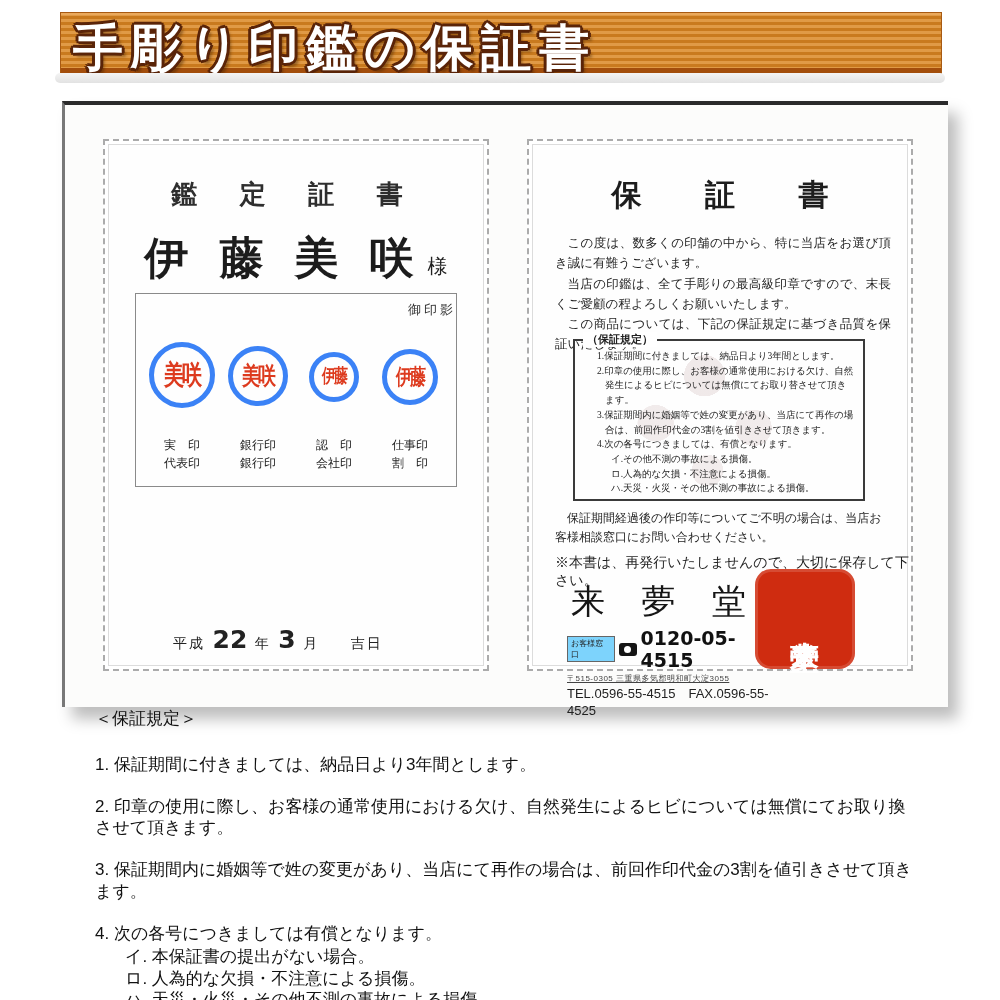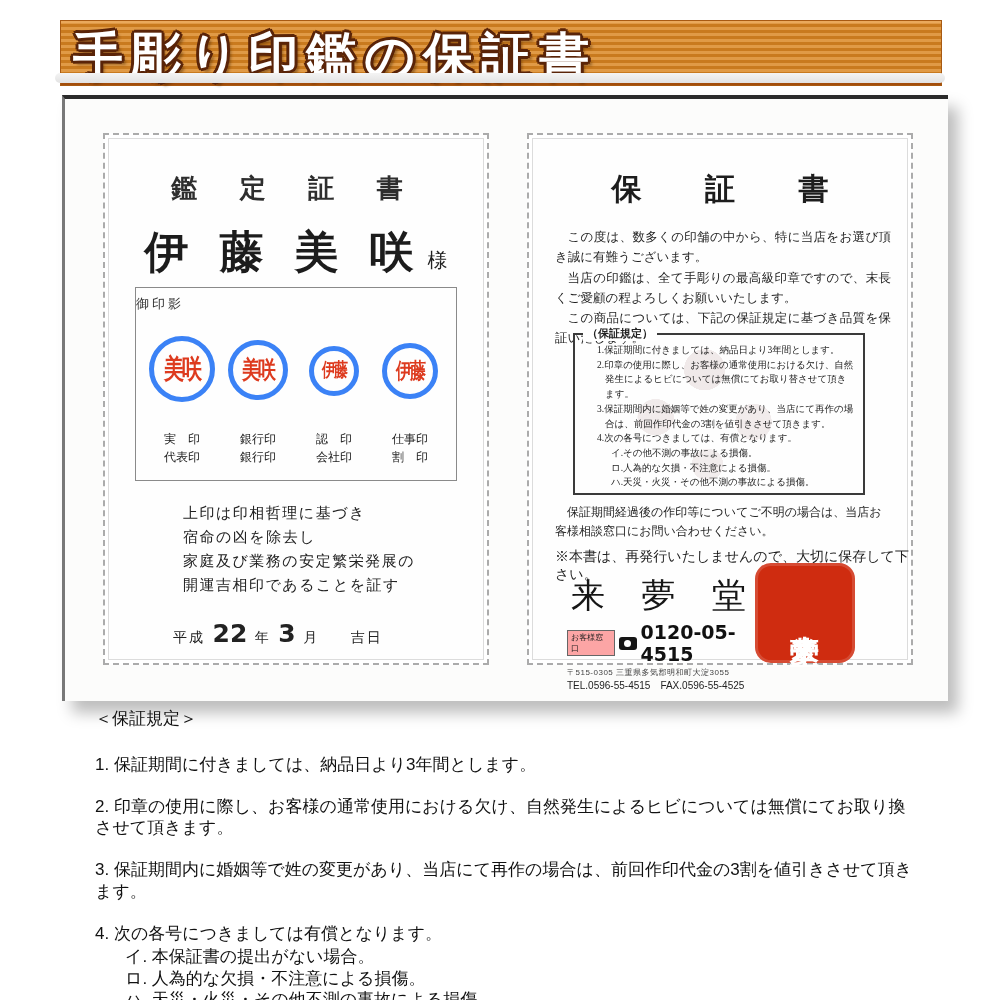--- a/index.html
+++ b/index.html
@@ -1,49 +1,49 @@
 <!DOCTYPE html>
 <html><head>
 <meta charset="utf-8">
 <style>
   html,body{margin:0;padding:0;}
   body{width:1000px;height:1000px;background:#fff;position:relative;
        font-family:"Liberation Sans",sans-serif;overflow:hidden;}
 
   
-  .banner{position:absolute;left:60px;top:20px;width:880px;height:64px;
+  .banner{position:absolute;left:60px;top:12px;width:880px;height:64px;
     background:repeating-linear-gradient(180deg,#e09a46 0 3px,#c97a1e 3px 6px);
     border:1px solid #a85a12;
     box-shadow:inset 0 -9px 0 #a34e0c, inset 0 2px 0 #eaa95c;}
   .banner-title{position:absolute;left:12px;top:2px;font-size:50px;font-weight:bold;
     color:#fff;letter-spacing:8px;font-family:"DejaVu Sans",sans-serif;
     text-shadow:3px 0 0 #5a2408,-3px 0 0 #5a2408,0 3px 0 #5a2408,0 -3px 0 #5a2408,
       2px 2px 0 #5a2408,-2px -2px 0 #5a2408,2px -2px 0 #5a2408,-2px 2px 0 #5a2408,
       4px 4px 3px rgba(60,30,0,.45);}
   .subbar{position:absolute;left:55px;top:73px;width:890px;height:10px;border-radius:5px;
     background:linear-gradient(#f4f4f4,#e2e2e2);}
 
   
-  .photo{position:absolute;left:62px;top:95px;width:883px;height:602px;background:#fcfcfb;
+  .photo{position:absolute;left:62px;top:101px;width:883px;height:602px;background:#fcfcfb;
     border-top:4px solid #2b2b2b;border-left:3px solid #787878;
     box-shadow:10px 12px 14px rgba(0,0,0,.26);}
   .cert{position:absolute;top:34px;width:382px;height:528px;background:#fefefe;
     border:2px dashed #ababab;
     box-shadow:inset 0 0 0 3px #fff, inset 0 0 0 4px #dcdcdc;}
   .cert.left{left:38px;} .cert.right{left:462px;}
   .serif{font-family:"Liberation Serif",serif;}
 
   
   .ac-title{position:absolute;top:36px;left:0;width:100%;text-align:center;
     font-size:26px;letter-spacing:18px;font-weight:600;color:#2e2e2e;}
   .ac-name{position:absolute;top:88px;left:0;width:100%;text-align:center;white-space:nowrap;}
   .ac-name .nm{font-size:44px;font-weight:bold;letter-spacing:10px;color:#1c1c1c;}
   .ac-name .hon{font-size:20px;color:#222;}
   .imprint-box{position:absolute;left:30px;top:152px;width:320px;height:192px;border:1px solid #8a8a8a;}
-  .imprint-label{position:absolute;top:7px;left:0;width:100%;text-align:left;
+  .imprint-label{position:absolute;top:7px;left:0;width:100%;text-align:right;
     font-size:13px;letter-spacing:3px;color:#333;}
   .seal-cols{position:absolute;left:8px;right:8px;top:30px;bottom:8px;display:flex;}
   .seal-col{flex:1;position:relative;display:flex;flex-direction:column;align-items:center;}
   .seal{border-radius:50%;border:5px solid #3b82f6;color:#dd3a1e;display:flex;
     align-items:center;justify-content:center;font-weight:bold;margin-top:18px;overflow:hidden;}
   .seal span{transform:scaleY(1.35);letter-spacing:-2px;}
   .seal.s1{width:56px;height:56px;font-size:20px;}
   .seal.s2{width:50px;height:50px;font-size:18px;margin-top:22px;}
   .seal.s3{width:40px;height:40px;font-size:14px;margin-top:28px;}
   .seal.s4{width:46px;height:46px;font-size:16px;margin-top:25px;}
@@ -72,27 +72,27 @@
     font-size:11px;font-weight:bold;color:#222;}
   .rules-items{position:relative;padding:8px 8px 0 22px;font-size:9.5px;line-height:1.55;color:#222;}
   .rules-items div{text-indent:-8px;padding-left:8px;}
   .rules-items div.sub{text-indent:0;padding-left:14px;}
   .wc-closing{position:absolute;left:26px;right:20px;top:368px;font-size:12px;
     line-height:1.6;text-indent:1em;color:#1f1f1f;}
   .wc-note{position:absolute;left:26px;top:413px;font-size:14px;color:#1f1f1f;}
   .shop-name{position:absolute;left:42px;top:438px;font-size:34px;letter-spacing:14px;color:#161616;}
   .shop-contact{position:absolute;left:38px;top:486px;width:220px;}
   .contact-row{display:flex;align-items:center;gap:4px;}
-  .badge{border:1px solid #666;font-size:8px;padding:1px 3px;background:#fca5a5;color:#222;}
+  .badge{border:1px solid #666;font-size:8px;padding:1px 3px;background:#7dd3fc;color:#222;}
   .freedial-icon{width:18px;height:13px;background:#151515;border-radius:3px;position:relative;}
   .freedial-icon::after{content:"";position:absolute;left:5px;top:3px;width:7px;height:7px;
     border-radius:50%;background:#fff;}
   .phone{font-size:19px;font-weight:bold;font-family:"DejaVu Sans",sans-serif;color:#111;}
-  .address{font-size:8px;color:#444;margin-top:2px;letter-spacing:.5px;}
-  .telfax{font-size:10px;color:#222;margin-top:1px;}
+  .address{font-size:8px;color:#444;margin-top:2px;letter-spacing:.5px;text-decoration:underline;}
+  .telfax{font-size:13px;color:#222;margin-top:1px;}
   .shop-seal{position:absolute;left:226px;top:428px;width:100px;height:100px;background:#cf2c10;
     border-radius:16px;display:flex;align-items:center;justify-content:center;
     box-shadow:inset 0 0 0 3px rgba(255,255,255,.15);}
   .shop-seal span{writing-mode:vertical-rl;text-orientation:upright;color:#fff;
     font-size:29px;font-weight:bold;letter-spacing:1px;font-family:"Liberation Serif",serif;}
 
   
   .terms{position:absolute;left:95px;top:708px;width:818px;font-size:17px;color:#111;line-height:1.28;}
   .terms p{margin:0 0 20px 0;}
   .terms .heading{margin-bottom:24px;}
@@ -148,26 +148,20 @@
         <div class="seal-col">
           <div class="seal s4 serif">
               <span>伊藤</span>
             </div>
           <div class="seal-label serif">
             <div>仕事印</div>
             <div>割　印</div>
           </div>
         </div>
       </div>
-    </div>
-    <div class="ac-statement serif">
-      <div>上印は印相哲理に基づき</div>
-      <div>宿命の凶を除去し</div>
-      <div>家庭及び業務の安定繁栄発展の</div>
-      <div>開運吉相印であることを証す</div>
     </div>
     <div class="ac-date serif">
       <span>平成</span>
       <span class="hand">22</span>
       <span>年</span>
       <span class="hand">3</span>
       <span>月</span>
       <span class="day">吉日</span>
     </div>
   </div>

